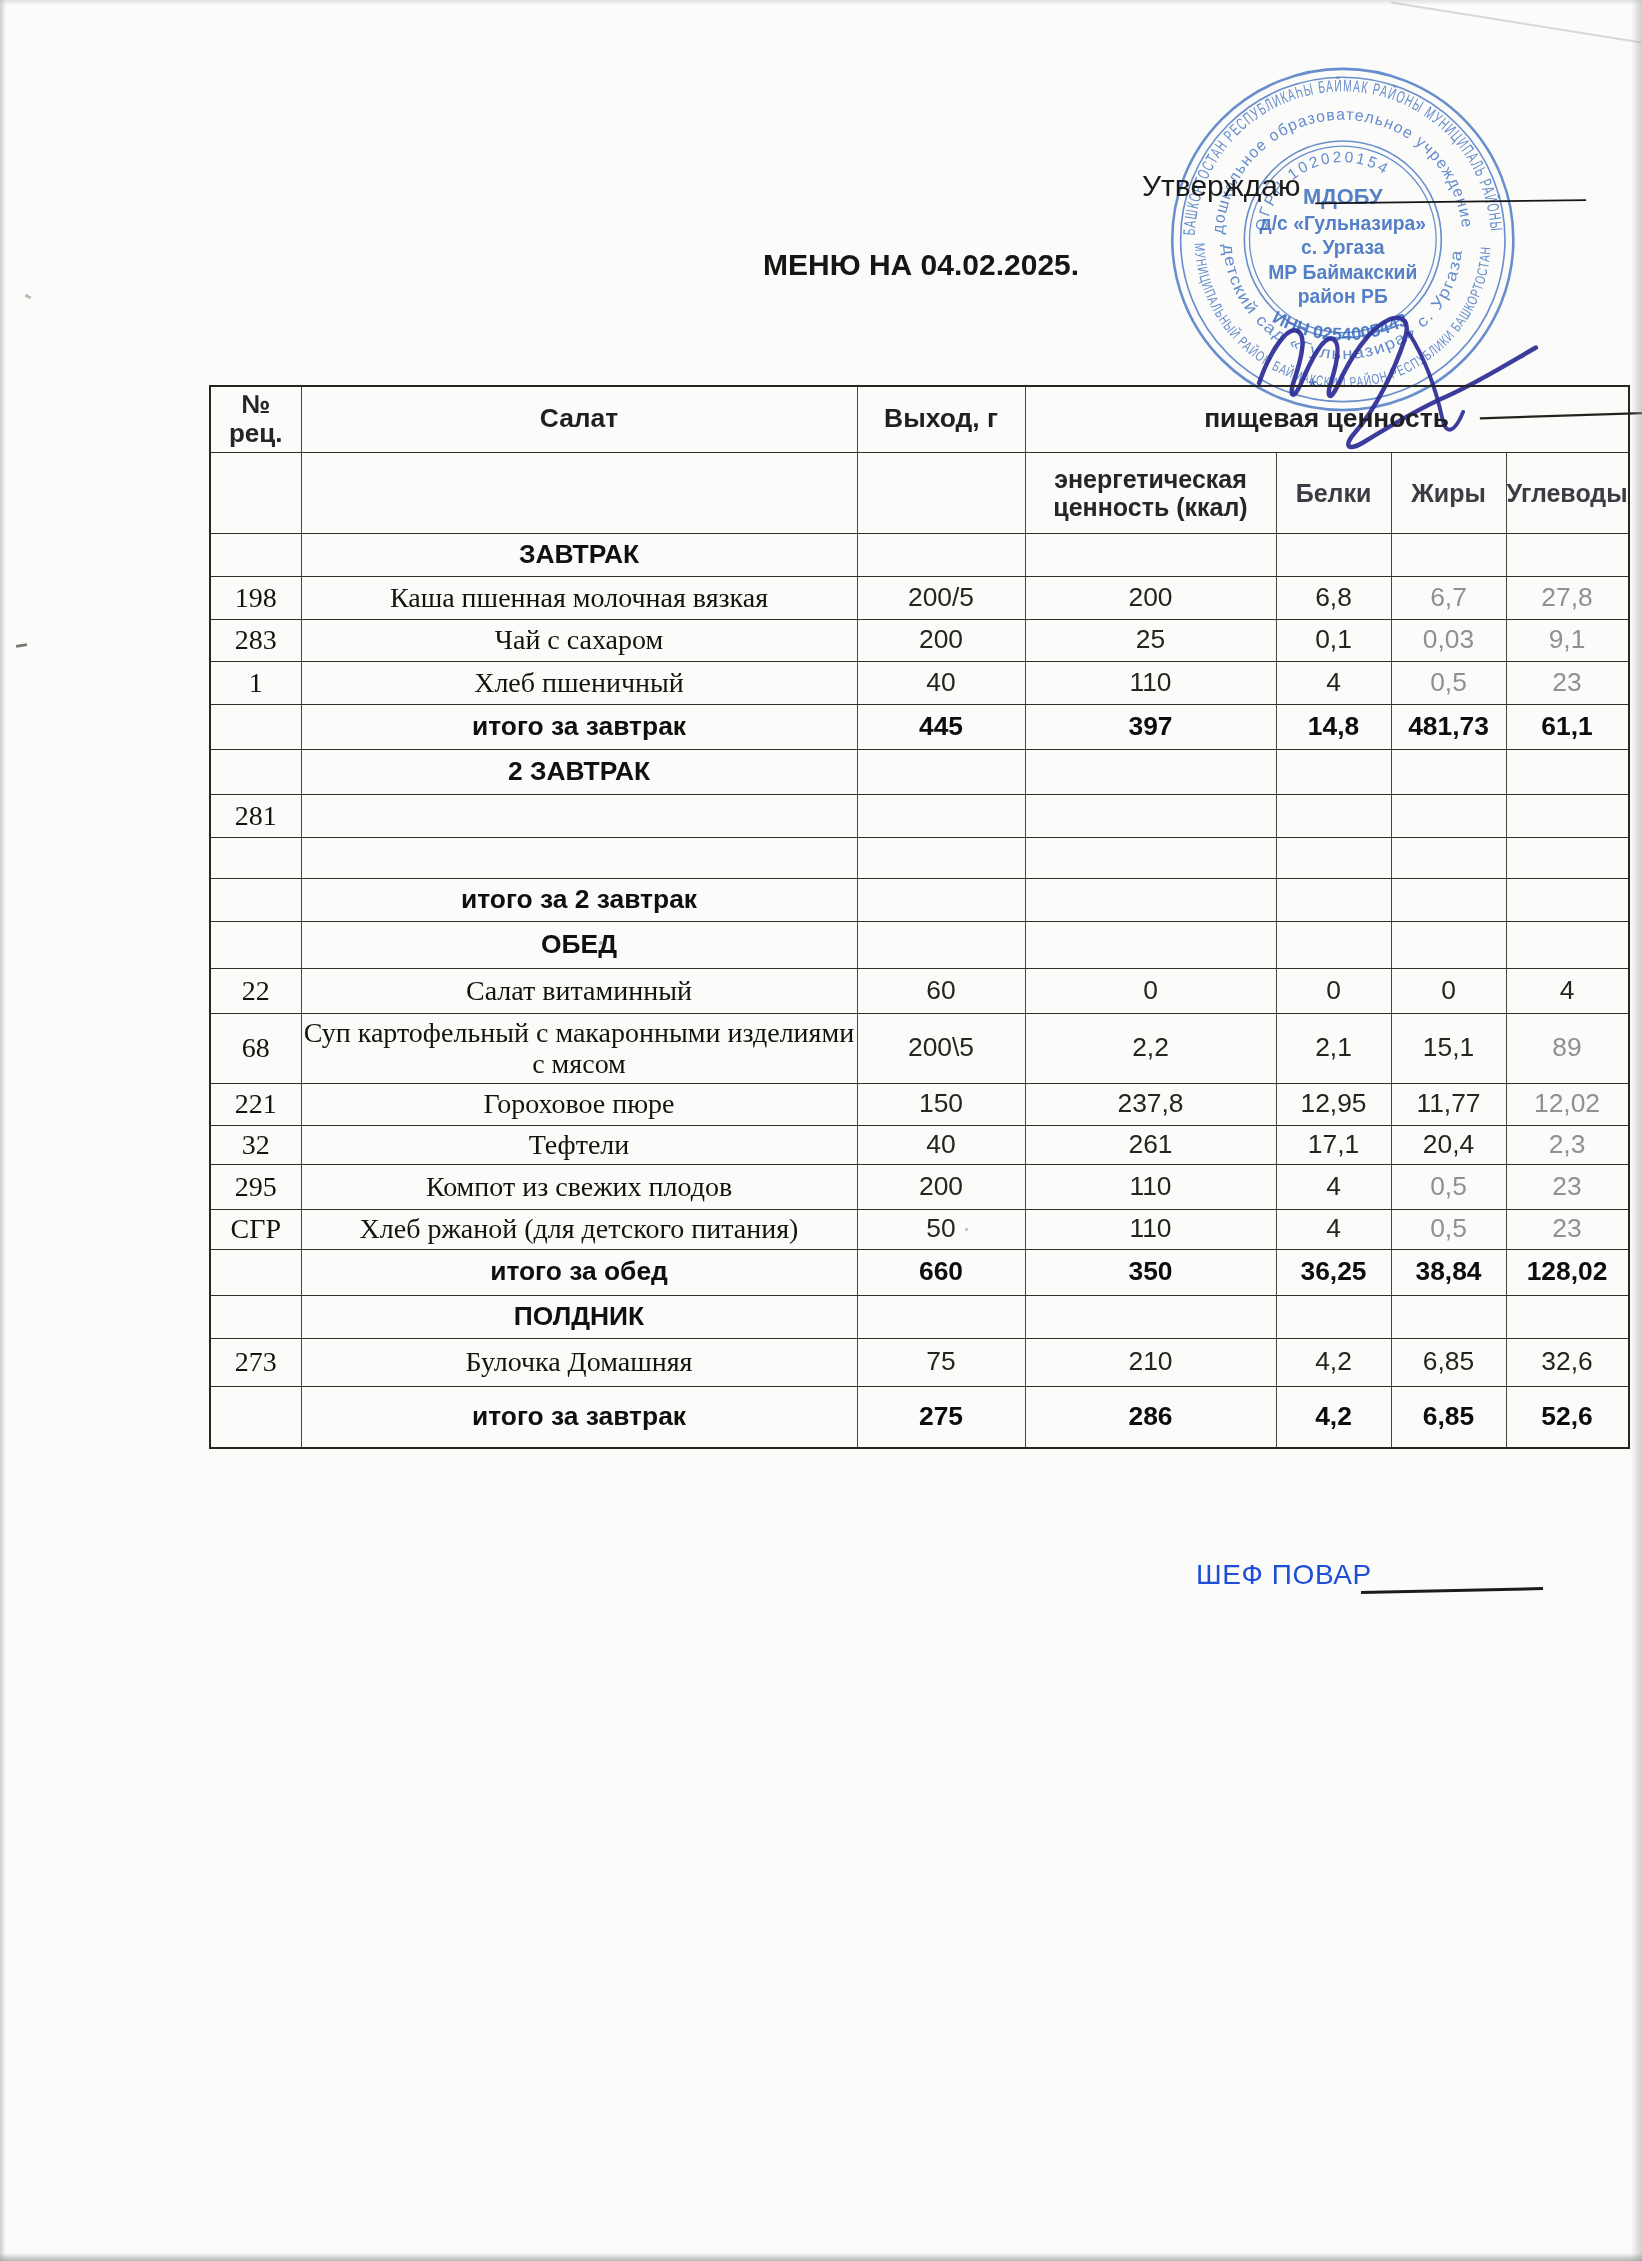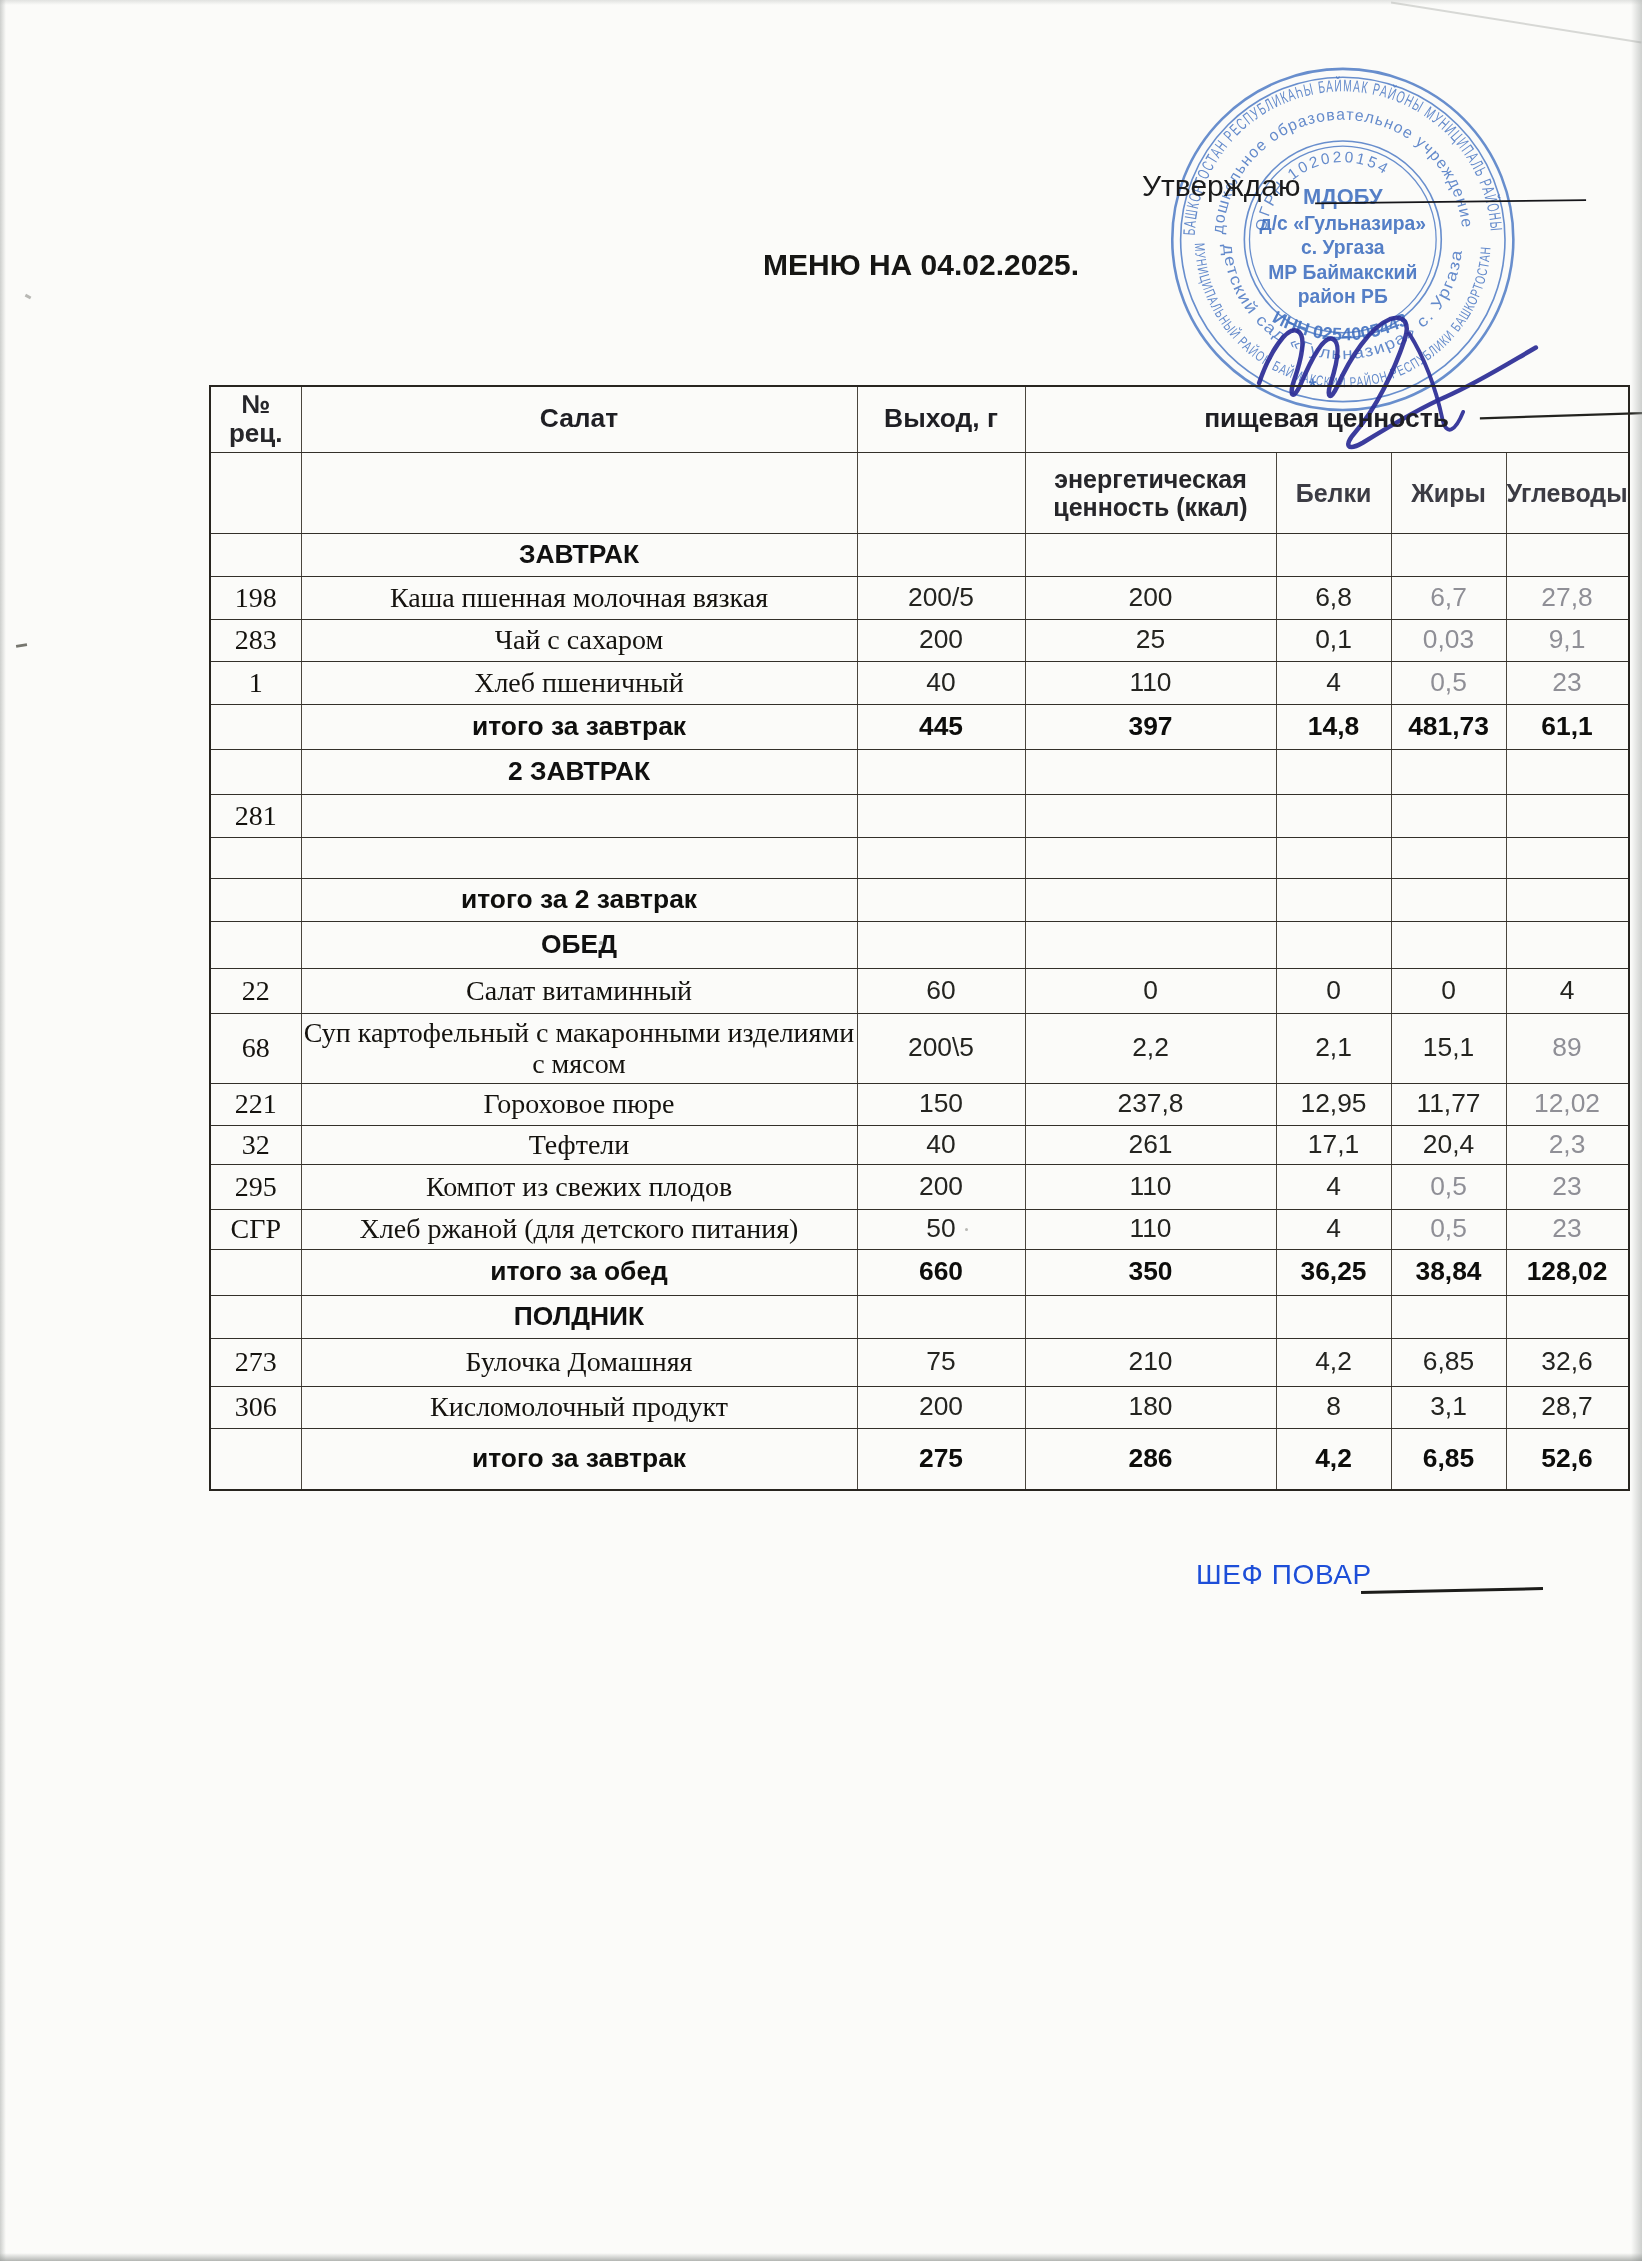--- a/index.html
+++ b/index.html
@@ -340,29 +340,20 @@
         </tr>
         <tr style="height: 48px;">
           <td class="serif">273</td>
           <td class="serif name">Булочка Домашняя</td>
           <td class="val">75</td>
           <td class="val">210</td>
           <td class="val">4,2</td>
           <td class="val">6,85</td>
           <td class="val">32,6</td>
         </tr>
-        <tr style="height: 42px;">
-          <td class="serif">306</td>
-          <td class="serif name">Кисломолочный продукт</td>
-          <td class="val">200</td>
-          <td class="val">180</td>
-          <td class="val">8</td>
-          <td class="val">3,1</td>
-          <td class="val">28,7</td>
-        </tr>
         <tr style="height: 62px;">
           <td class=""></td>
           <td class="tot-label">итого за завтрак</td>
           <td class="val tot-val v-top">275</td>
           <td class="val tot-val v-top">286</td>
           <td class="val tot-val v-top">4,2</td>
           <td class="val tot-val v-top">6,85</td>
           <td class="val tot-val v-top">52,6</td>
         </tr>
       </tbody>

